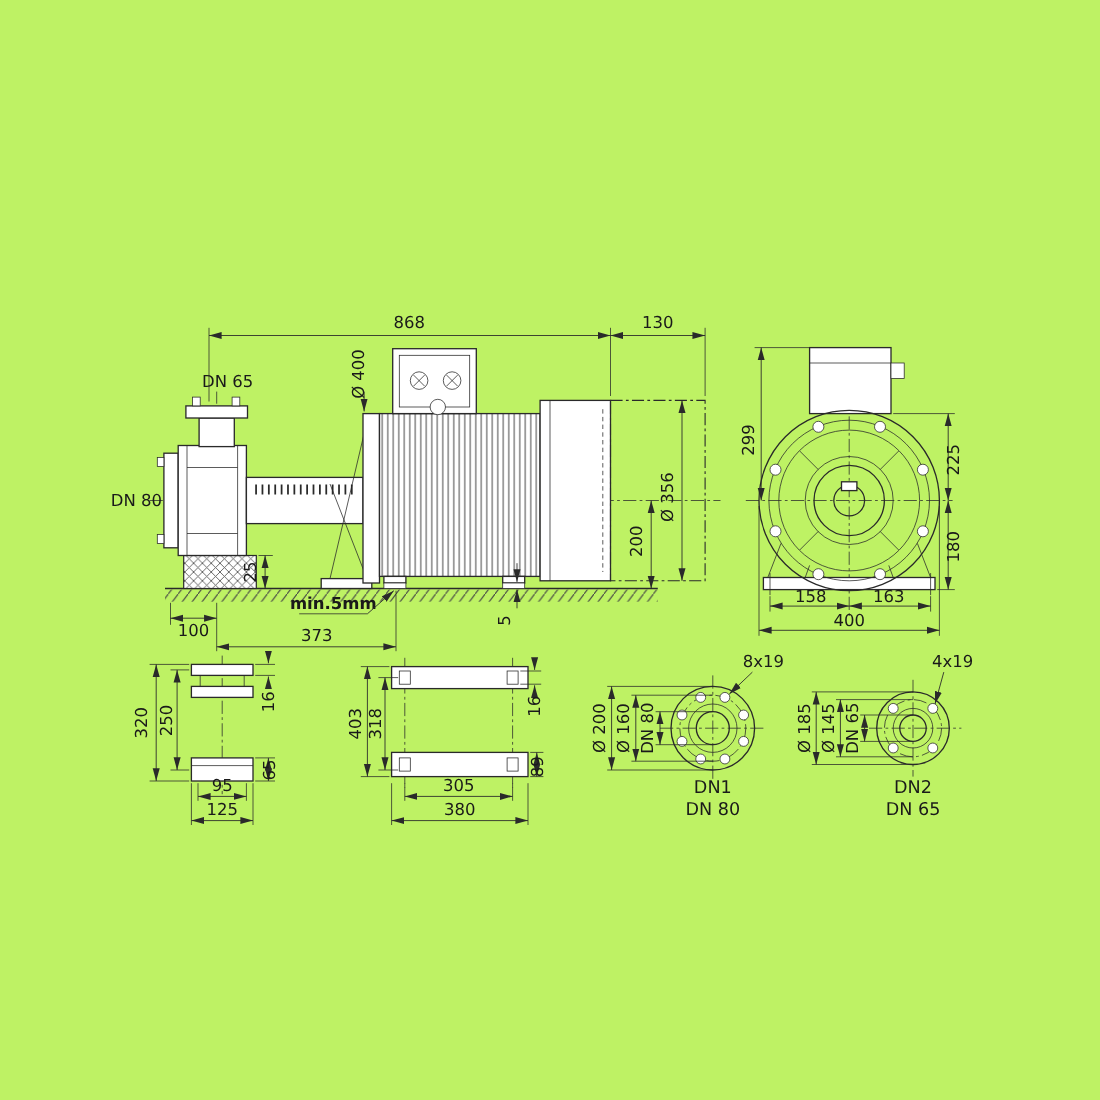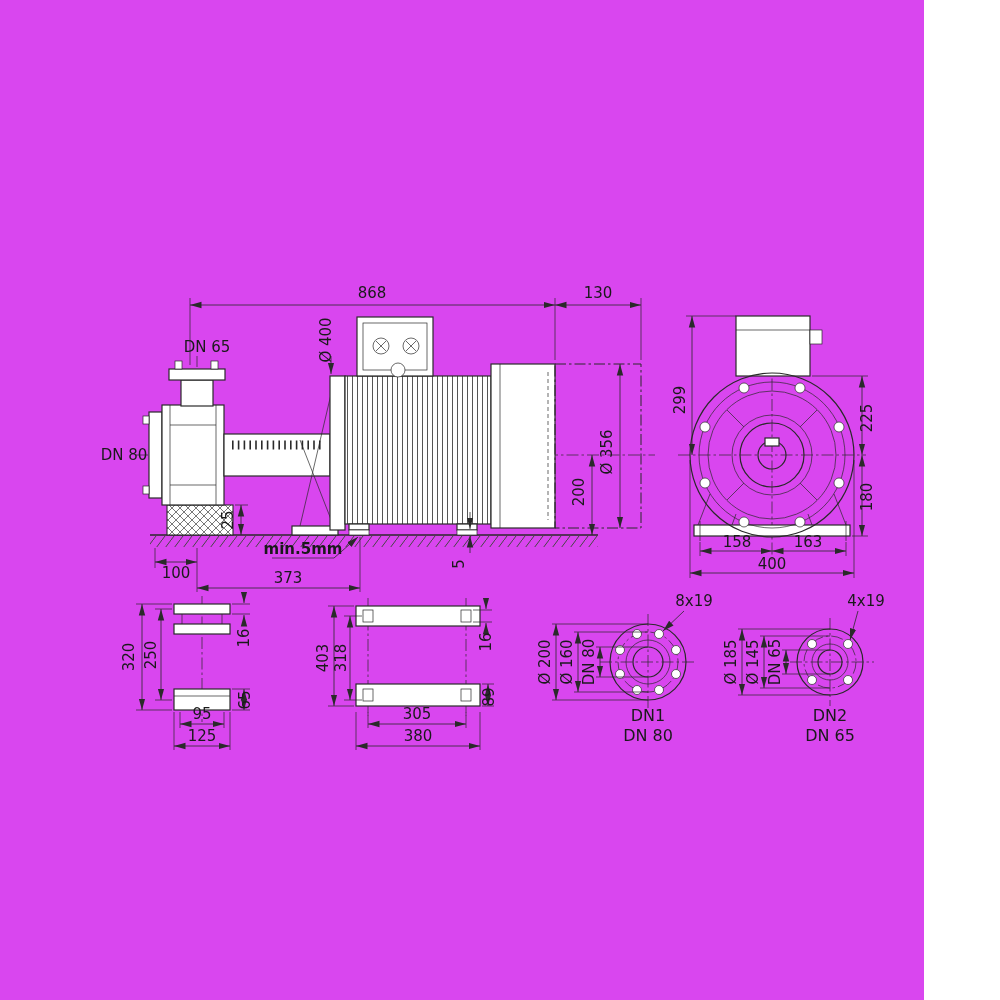--- a/index.html
+++ b/index.html
@@ -1,16 +1,16 @@
 <!DOCTYPE html>
 <html><head>
 <meta charset="utf-8">
 <style>
   html,body{margin:0;padding:0;background:#fff}
-  .page{width:924px;height:1000px;background:#d946ef;position:relative;font-family:"DejaVu Sans",sans-serif}
+  .page{width:1000px;height:1000px;background:#bef264;position:relative;font-family:"DejaVu Sans",sans-serif}
   svg text{font-family:"DejaVu Sans",sans-serif;font-size:15px;fill:#1a1a1a}
   svg text.big{font-size:16px}
   svg text.bold{font-weight:bold}
   .ln{stroke:#2a2a2a;stroke-width:1.2;fill:none}
   .lnf{stroke:#2a2a2a;stroke-width:1.2;fill:#fff}
   .lt{stroke:#2a2a2a;stroke-width:0.7;fill:none}
   .ltf{stroke:#2a2a2a;stroke-width:0.7;fill:#fff}
   .dim{stroke:#2a2a2a;stroke-width:0.8;fill:none}
   .ext{stroke:#2a2a2a;stroke-width:0.7;fill:none}
   .cl{stroke:#2a2a2a;stroke-width:0.7;fill:none;stroke-dasharray:12 3 2.5 3}

